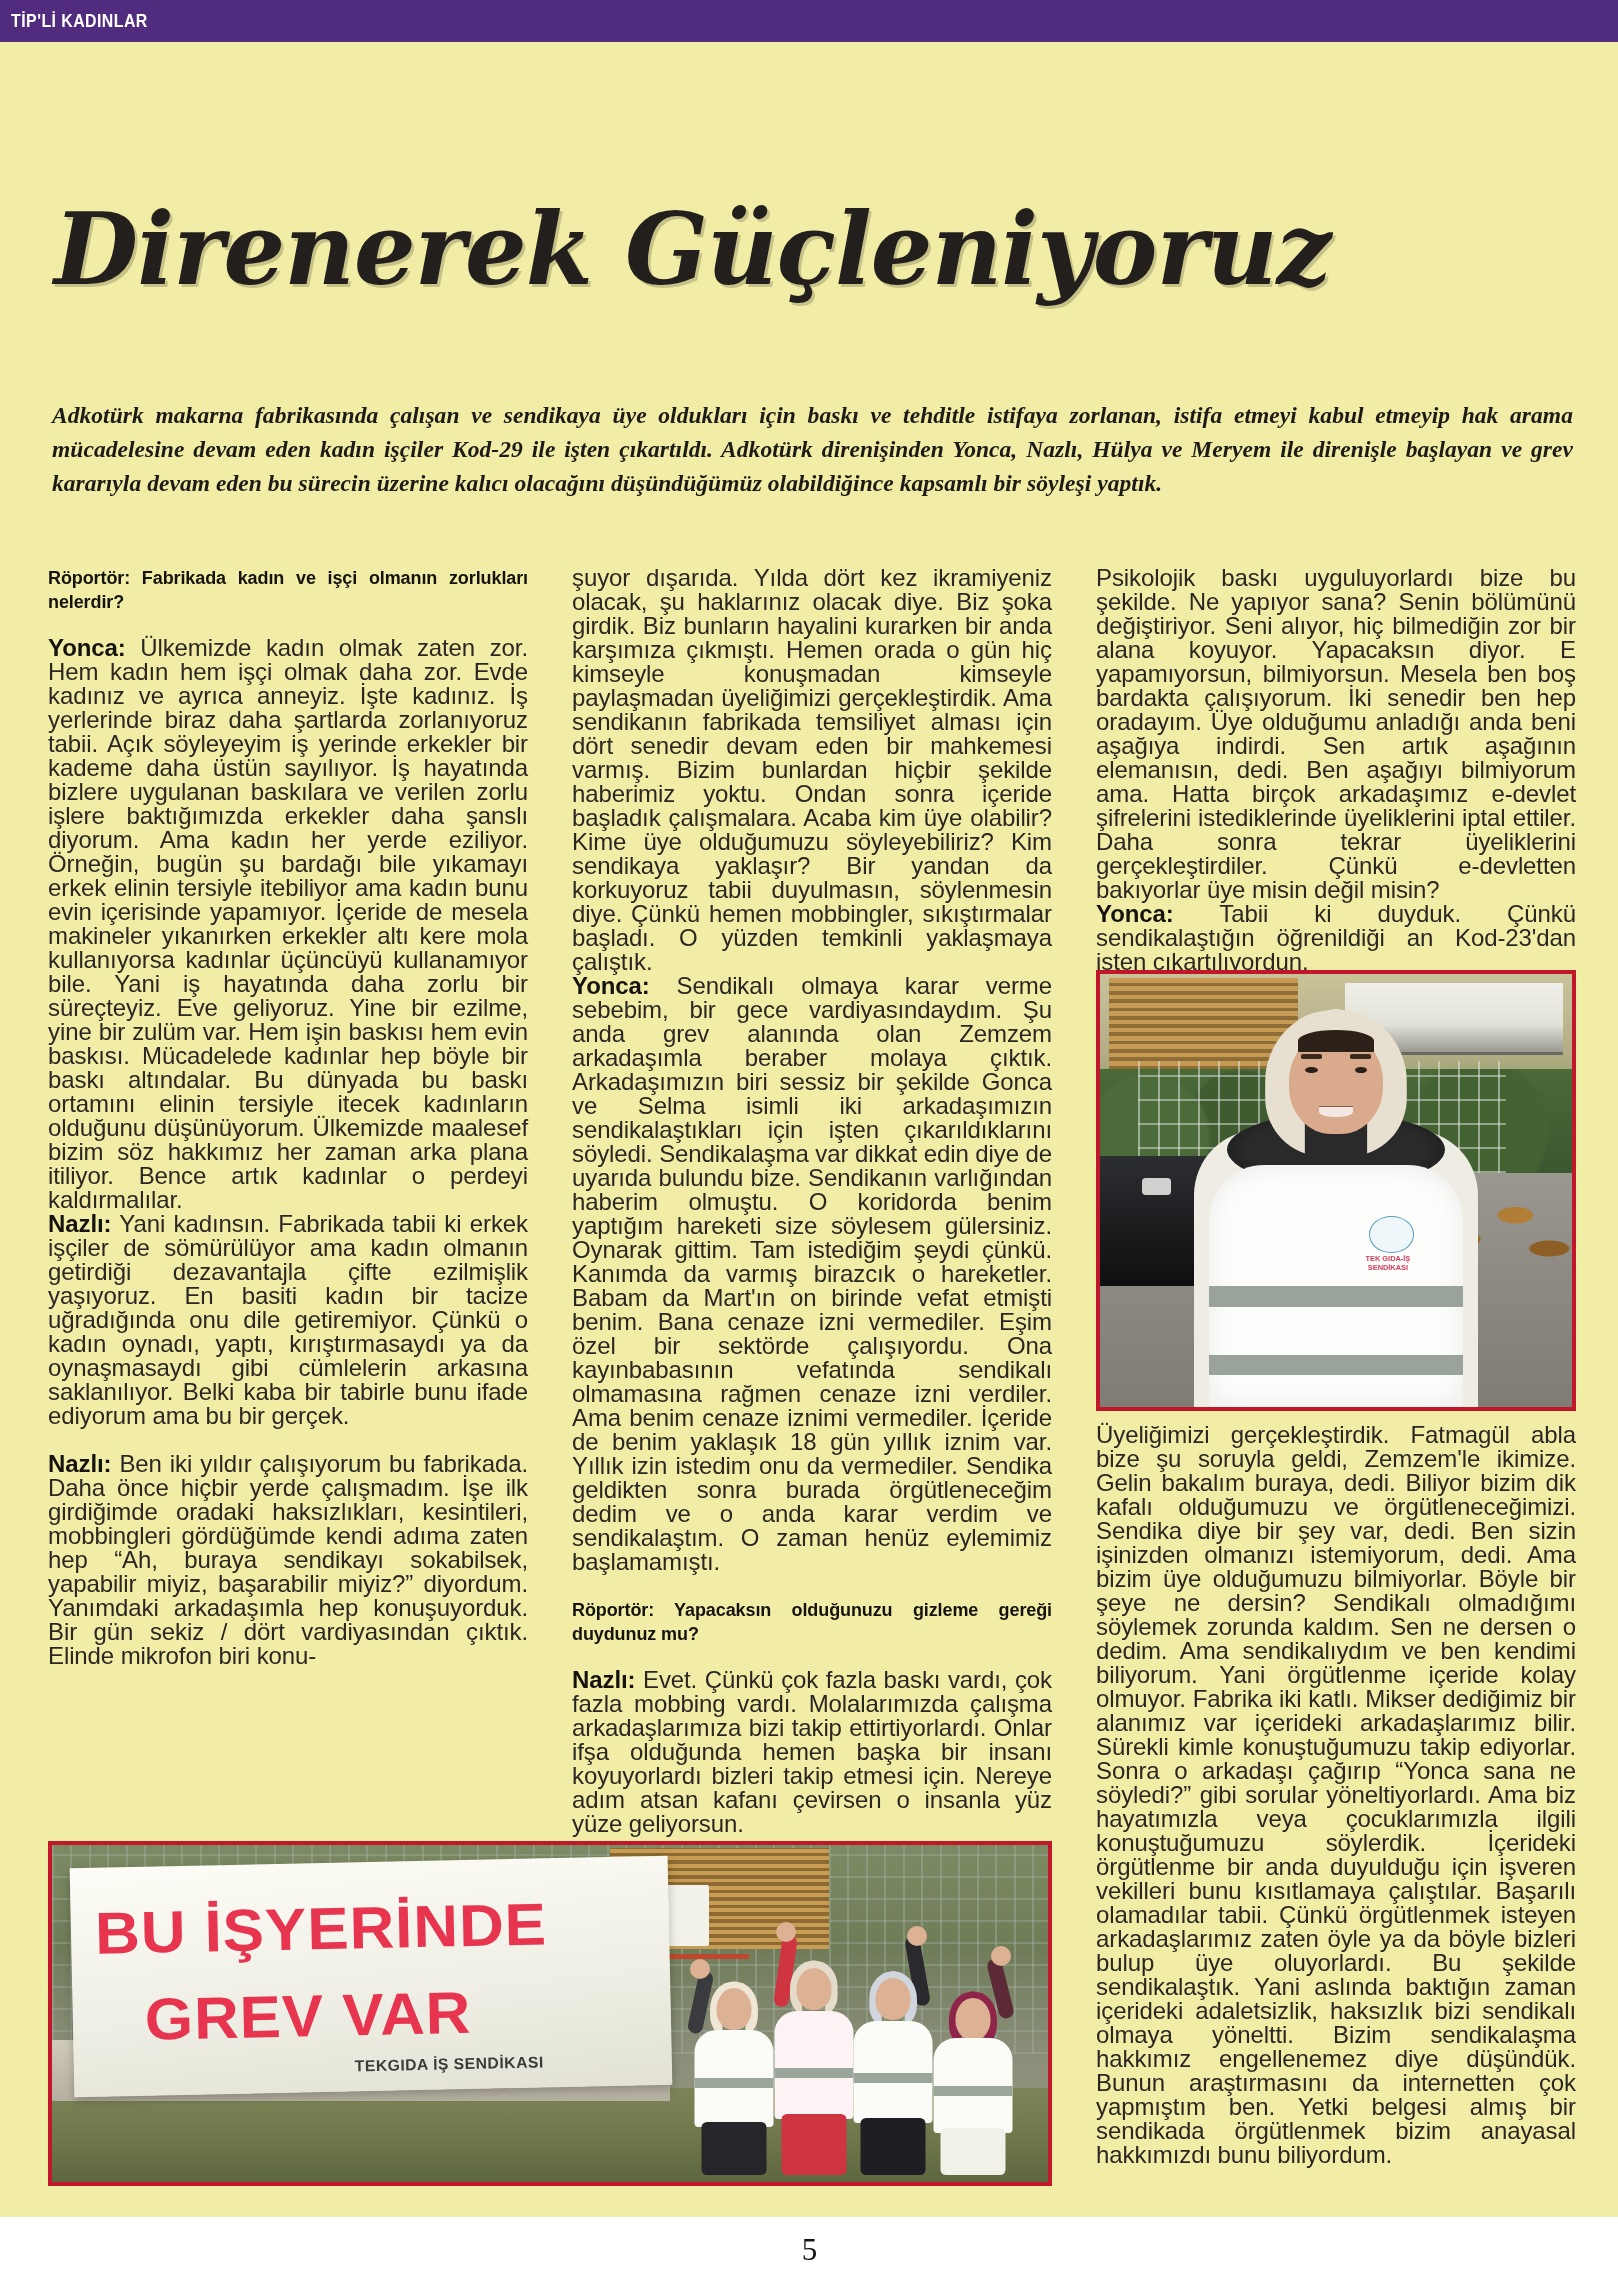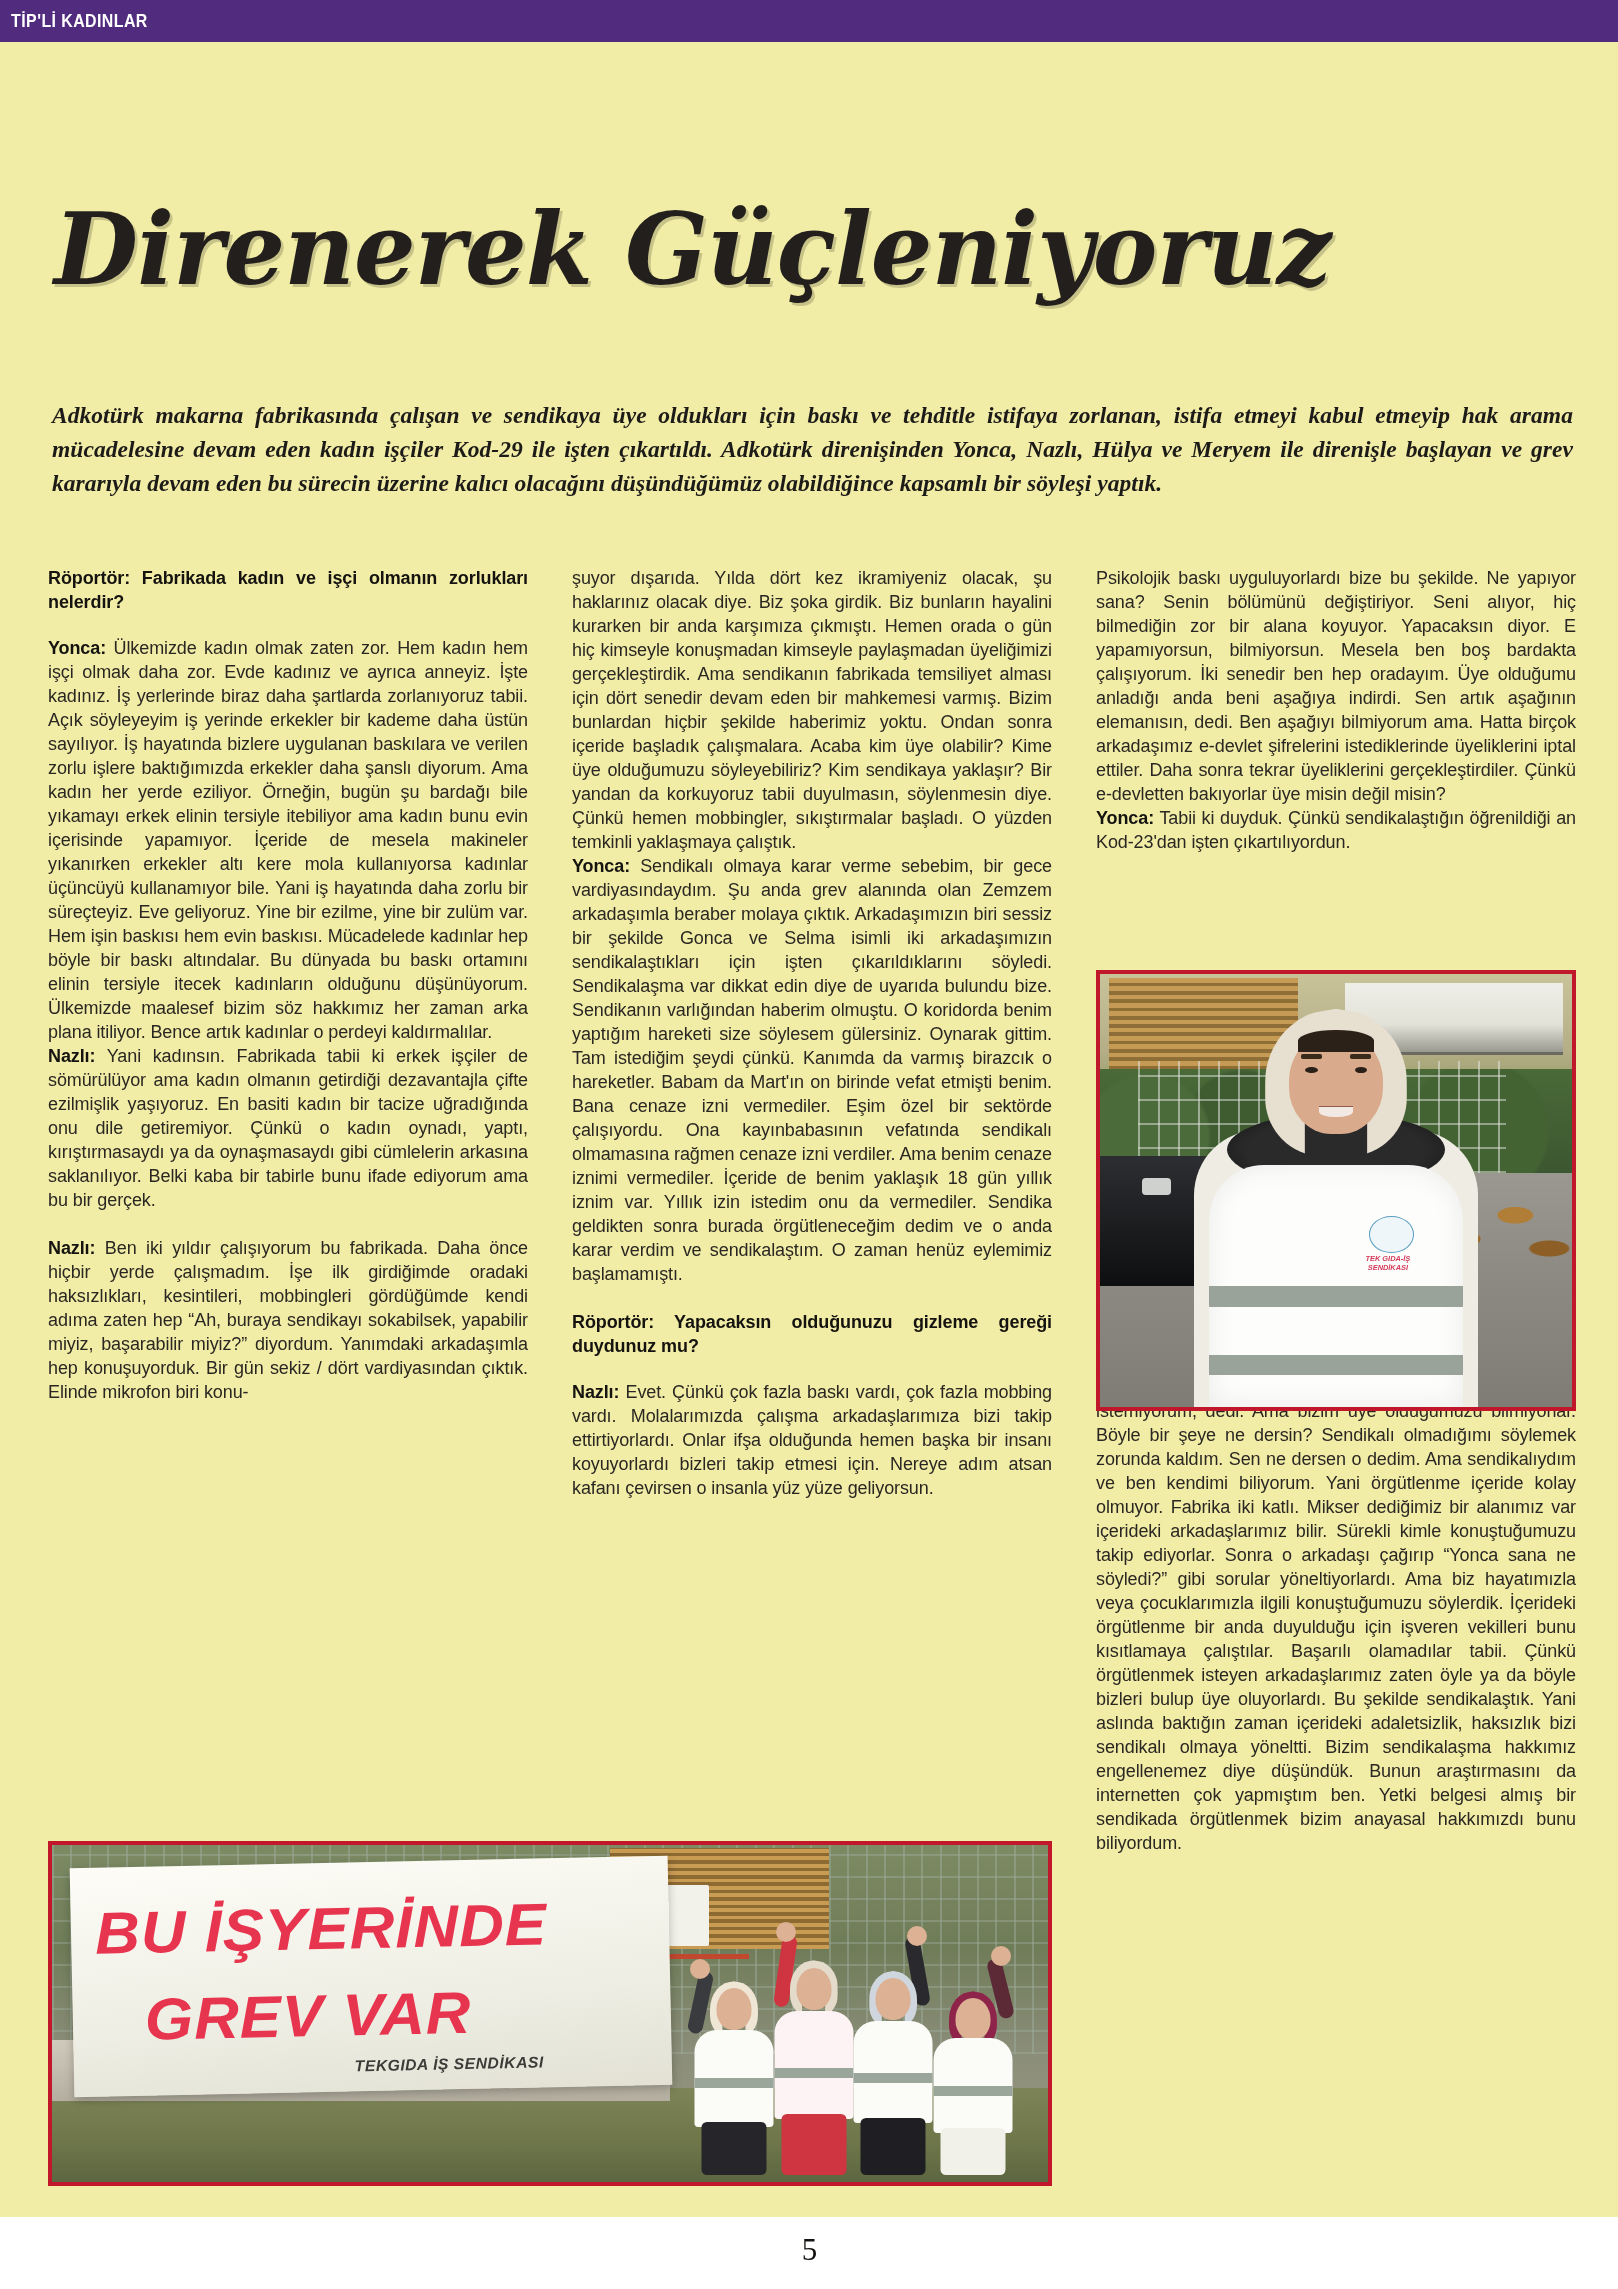--- a/index.html
+++ b/index.html
@@ -106,40 +106,39 @@
     font-size:18px;
     line-height:24px;
     color:#151310;
     text-align:justify;
     margin:0 0 22px 0;
     letter-spacing:-0.1px;
   }
   .a{
     font-family:"Liberation Sans", sans-serif;
     font-weight:normal;
-    font-size:18px;
+    font-size:24px;
     line-height:24px;
     color:#2a2723;
     text-align:justify;
     margin:0 0 0 0;
     letter-spacing:-0.1px;
     hyphens:none;
   }
   .a + .a{margin-top:0;}
   .a b, .q b{font-weight:bold;color:#151310;}
   .spacer-26{height:24px;}
 
   
   .photo{
     position:absolute;
     border:4.6px solid #c0172b;
     box-sizing:border-box;
     overflow:hidden;
     background:#000000;
-    font-style:italic;
   }
   
   .photo-portrait{
     left:1048px;top:404px;width:480px;height:441px;
   }
   
   .photo-strike{
     left:0px;top:1275px;width:1004px;height:345px;
   }
   .ph-inner{position:absolute;inset:0;}

